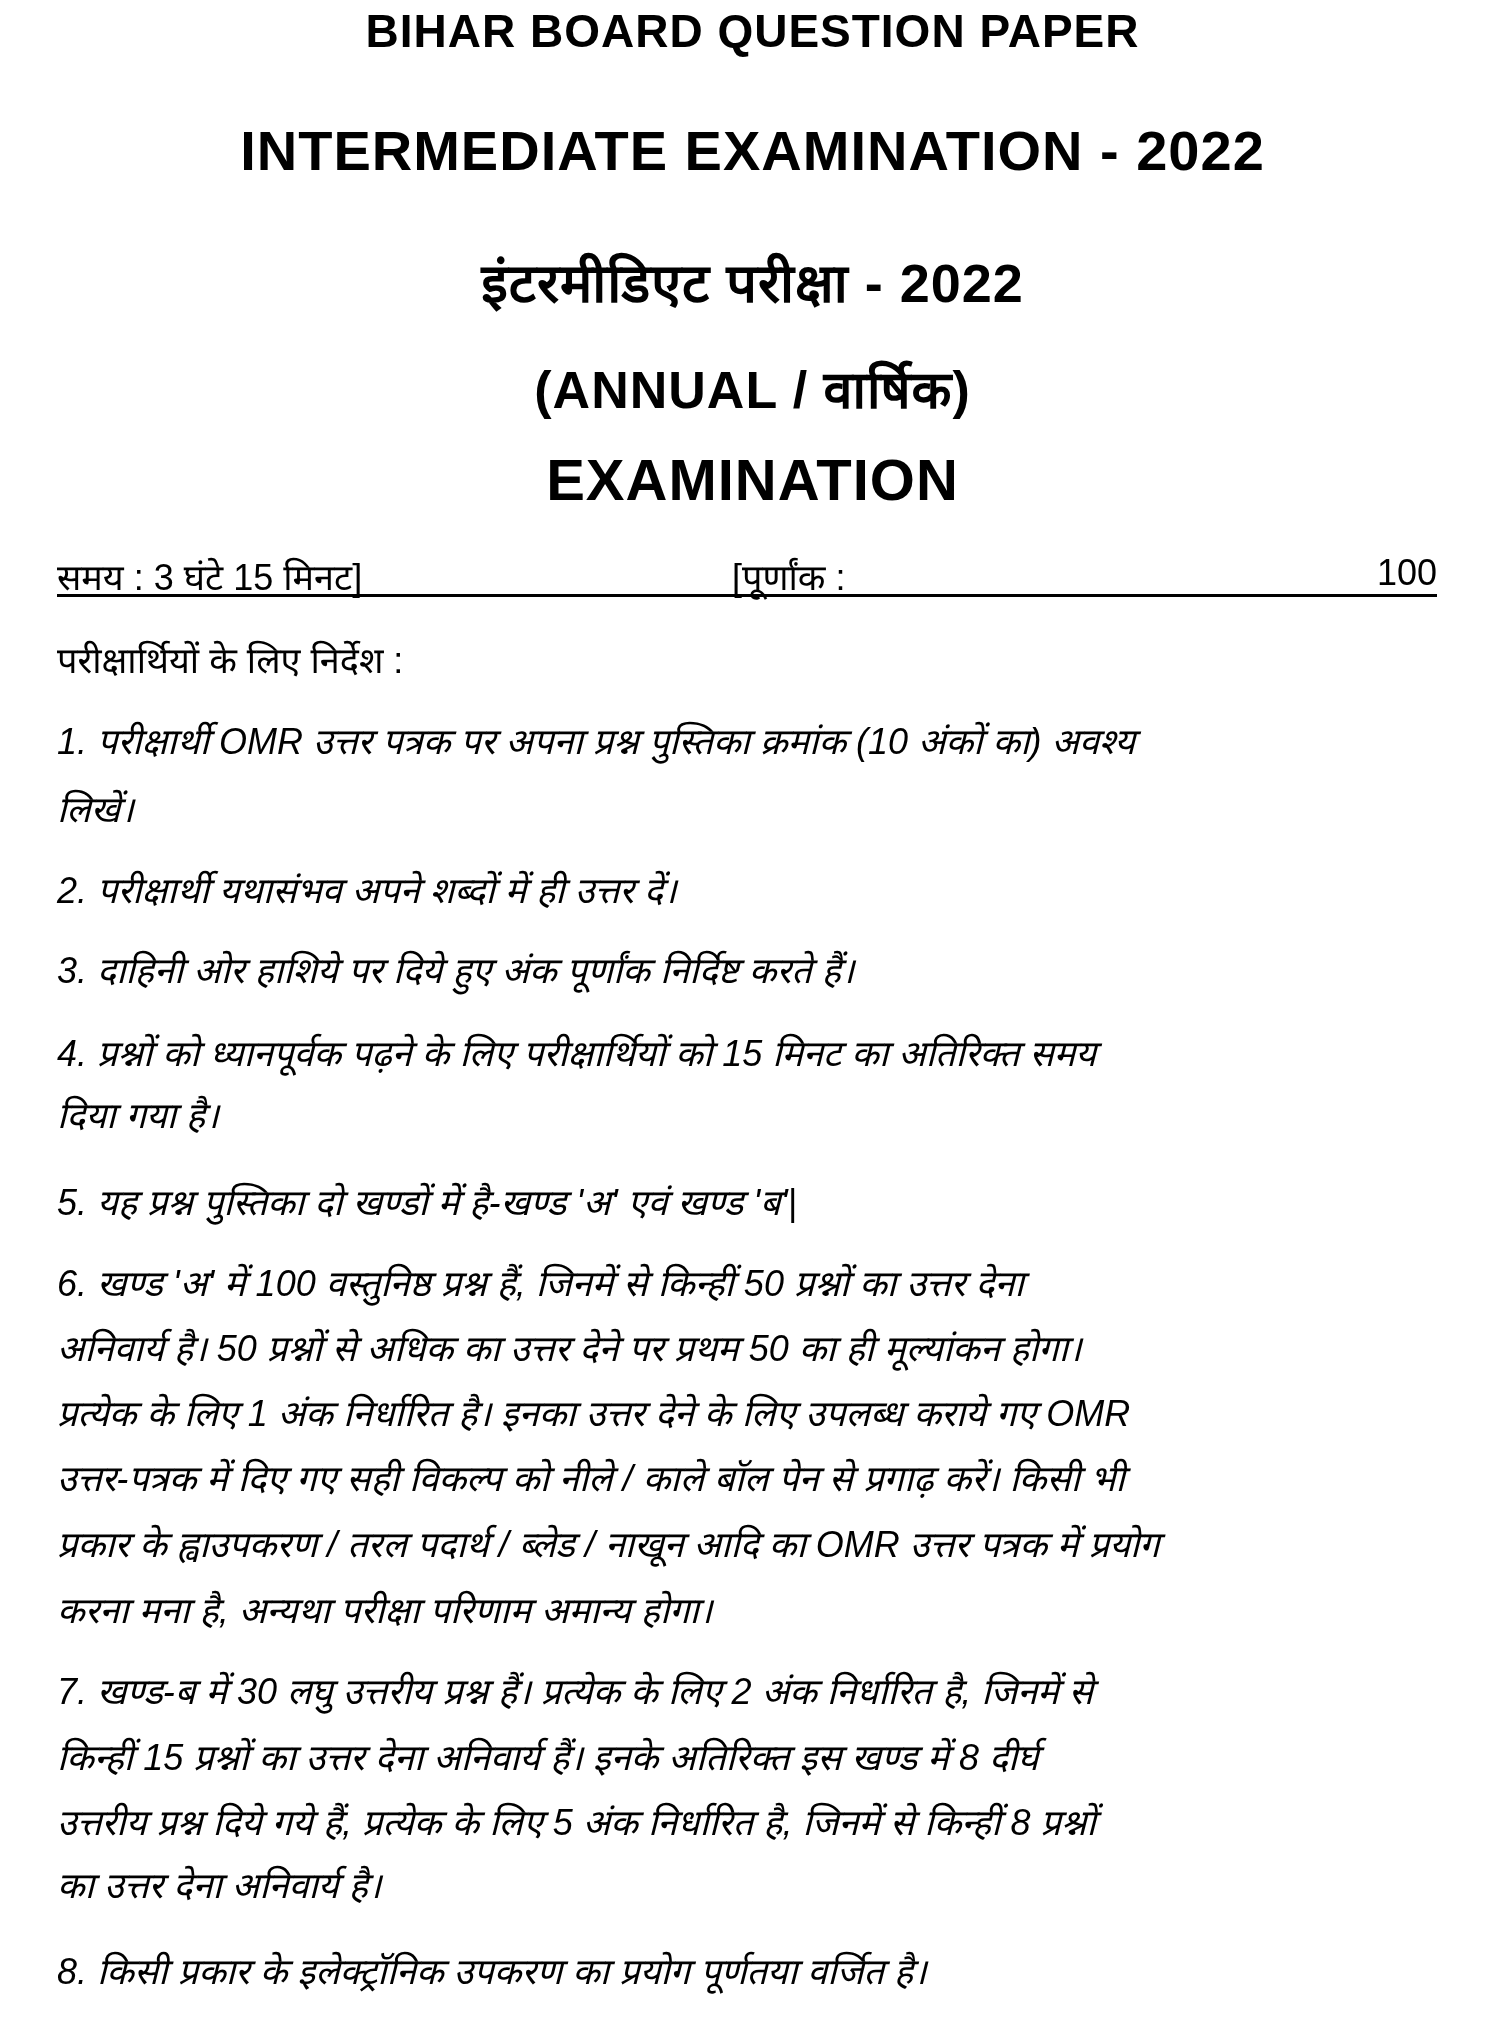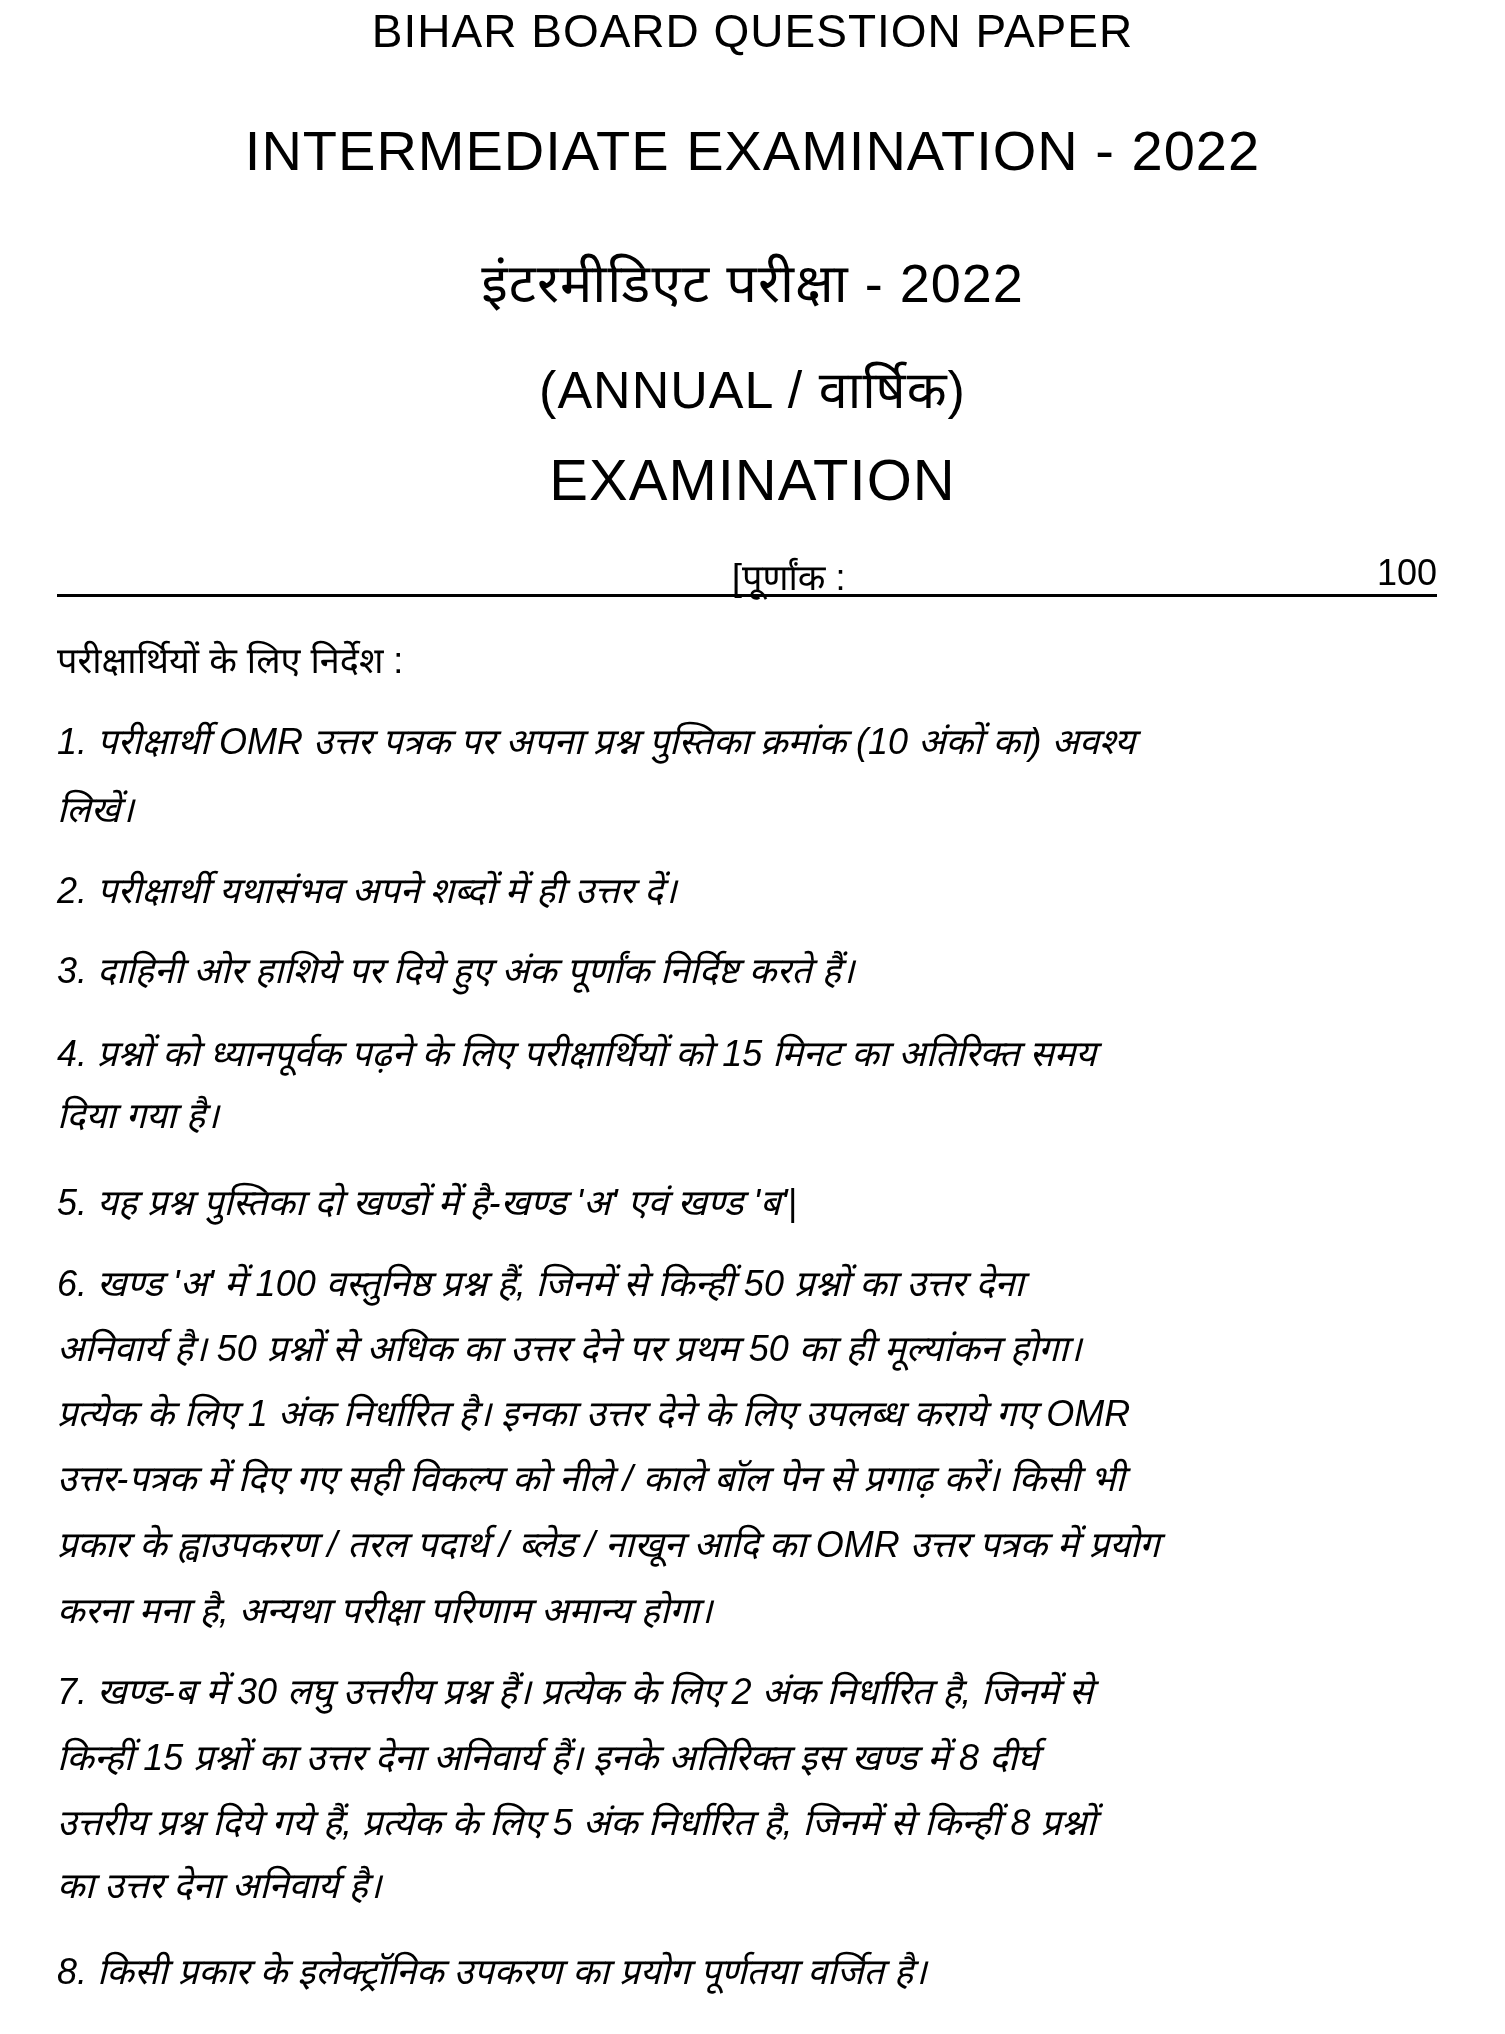--- a/index.html
+++ b/index.html
@@ -1,17 +1,17 @@
 <!DOCTYPE html>
 <html><head>
 <meta charset="utf-8">
 <style>
   html, body { margin:0; padding:0; background:#ffffff; }
   body { width:1505px; height:2034px; position:relative; overflow:hidden; color:#000; font-family:"Liberation Sans", "DejaVu Sans", sans-serif; }
-  .title { position:absolute; left:0; width:1505px; text-align:center; font-weight:normal; letter-spacing:1px; }
+  .title { position:absolute; left:0; width:1505px; text-align:center; font-weight:bold; letter-spacing:1px; }
   .t1 { top:4px; font-size:46px; }
   .t2 { top:118px; font-size:56px; }
   .t3 { top:244px; font-size:54px; }
   .t4 { top:352px; font-size:52px; }
   .t5 { top:446px; font-size:58px; }
   .meta-row { position:absolute; left:57px; width:1380px; top:552px; height:42px; border-bottom:3px solid #000; font-size:36px; }
   .meta-time { position:absolute; left:0; top:0; }
   .meta-marks-label { position:absolute; left:661px; top:0;margin-left:14px; }
   .meta-marks-value { position:absolute; right:0; top:0; }
   .instr-head { position:absolute; left:57px; top:635px; font-size:36px; }
@@ -20,20 +20,21 @@
 </head>
 <body>
 
 <div class="title t1">BIHAR BOARD QUESTION PAPER</div>
 <div class="title t2">INTERMEDIATE EXAMINATION - 2022</div>
 <div class="title t3">इंटरमीडिएट परीक्षा - 2022</div>
 <div class="title t4">(ANNUAL / वार्षिक)</div>
 <div class="title t5">EXAMINATION</div>
 
 <div class="meta-row">
+  <span class="meta-time">समय : 3 घंटे 15 मिनट]</span>
   <span class="meta-marks-label">[पूर्णांक :</span>
   <span class="meta-marks-value">100</span>
 </div>
 
 <div class="instr-head">परीक्षार्थियों के लिए निर्देश :</div>
 
 <div class="line" style="top:716px">1. परीक्षार्थी OMR उत्तर पत्रक पर अपना प्रश्न पुस्तिका क्रमांक (10 अंकों का) अवश्य</div>
 <div class="line" style="top:784px">लिखें।</div>
 <div class="line" style="top:865px">2. परीक्षार्थी यथासंभव अपने शब्दों में ही उत्तर दें।</div>
 <div class="line" style="top:945px">3. दाहिनी ओर हाशिये पर दिये हुए अंक पूर्णांक निर्दिष्ट करते हैं।</div>

